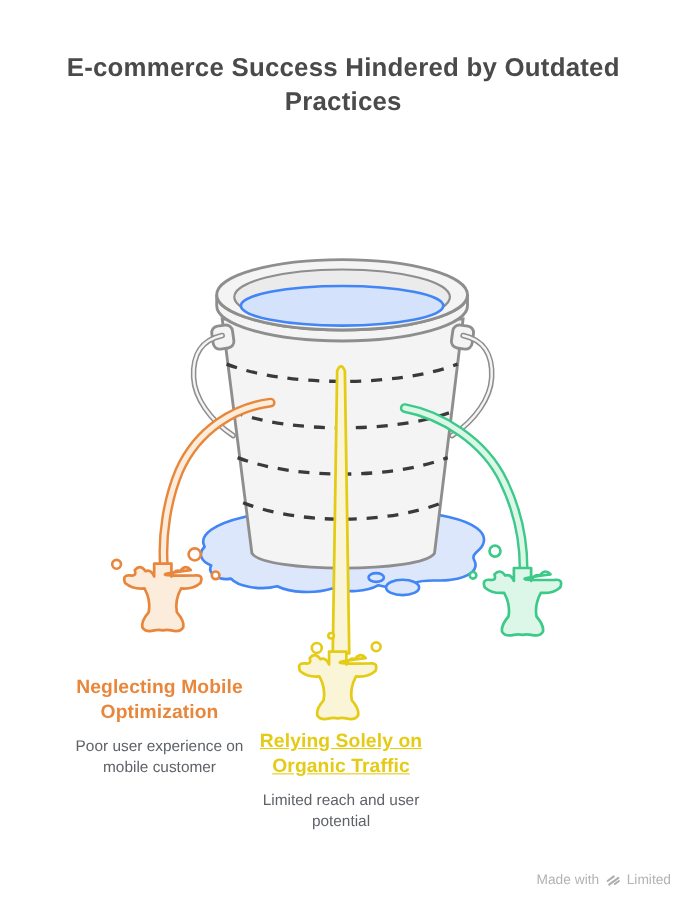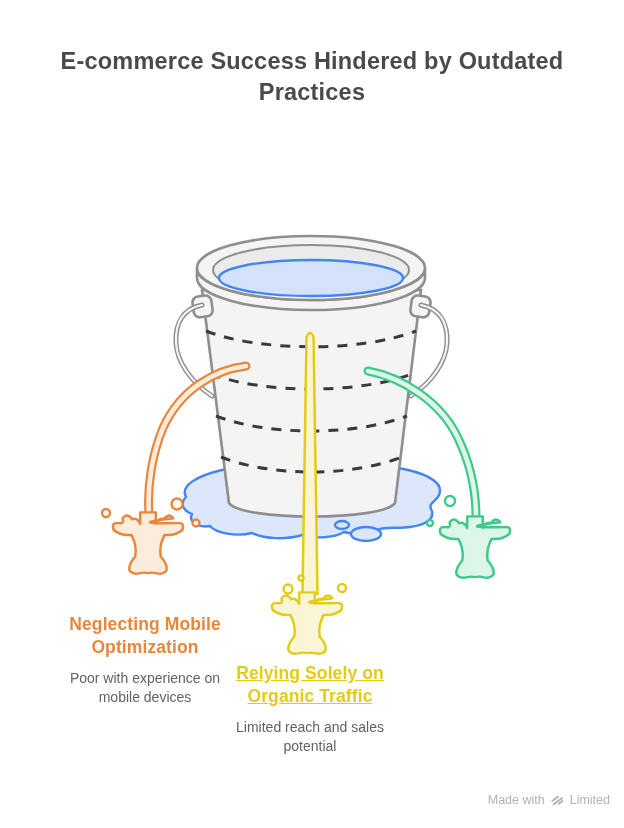--- a/index.html
+++ b/index.html
@@ -126,26 +126,26 @@
     <path class="ystream" d="M 306.5,337 Q 310,329 313.5,337 L 317.5,594 L 302.5,594 Z"></path>
     <use href="#splash" class="splash sp-yellow" transform="translate(307,610) scale(0.98)"></use>
     <circle class="drop d-yellow" cx="288" cy="589" r="4.5"></circle>
     <circle class="drop d-yellow" cx="301" cy="578" r="2.5"></circle>
     <circle class="drop d-yellow" cx="342" cy="588" r="4"></circle>
   </g>
 </svg>
 
 <div class="label lab-orange" id="label-mobile">
   <h3>Neglecting Mobile Optimization</h3>
-  <p>Poor with experience on mobile devices</p>
+  <p>Poor user experience on mobile customer</p>
 </div>
 
 <div class="label lab-yellow" id="label-organic">
   <h3>Relying Solely on Organic Traffic</h3>
-  <p>Limited reach and sales potential</p>
+  <p>Limited reach and user potential</p>
 </div>
 
 <div class="label lab-green" id="label-analytics">
 </div>
 
 <div class="watermark">
   <span>Made with</span>
   <svg width="15" height="15" viewBox="0 0 16 16">
     <g fill="none" stroke="#ADADAD" stroke-width="1.9" stroke-linecap="round">
       <path d="M2.5 9.5 L8.5 5"></path>

